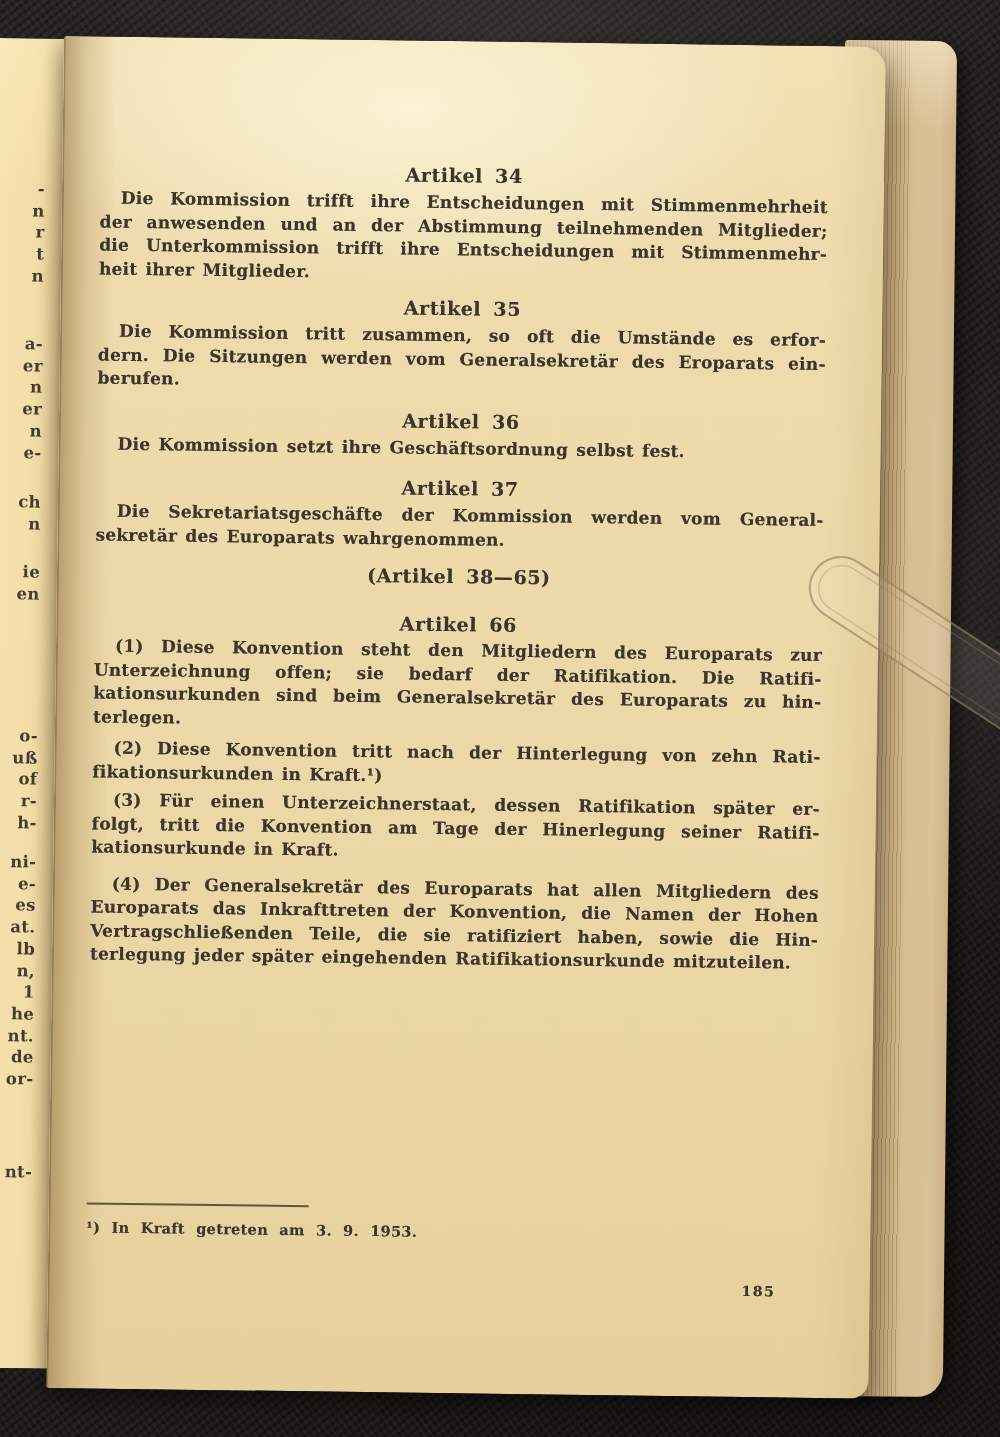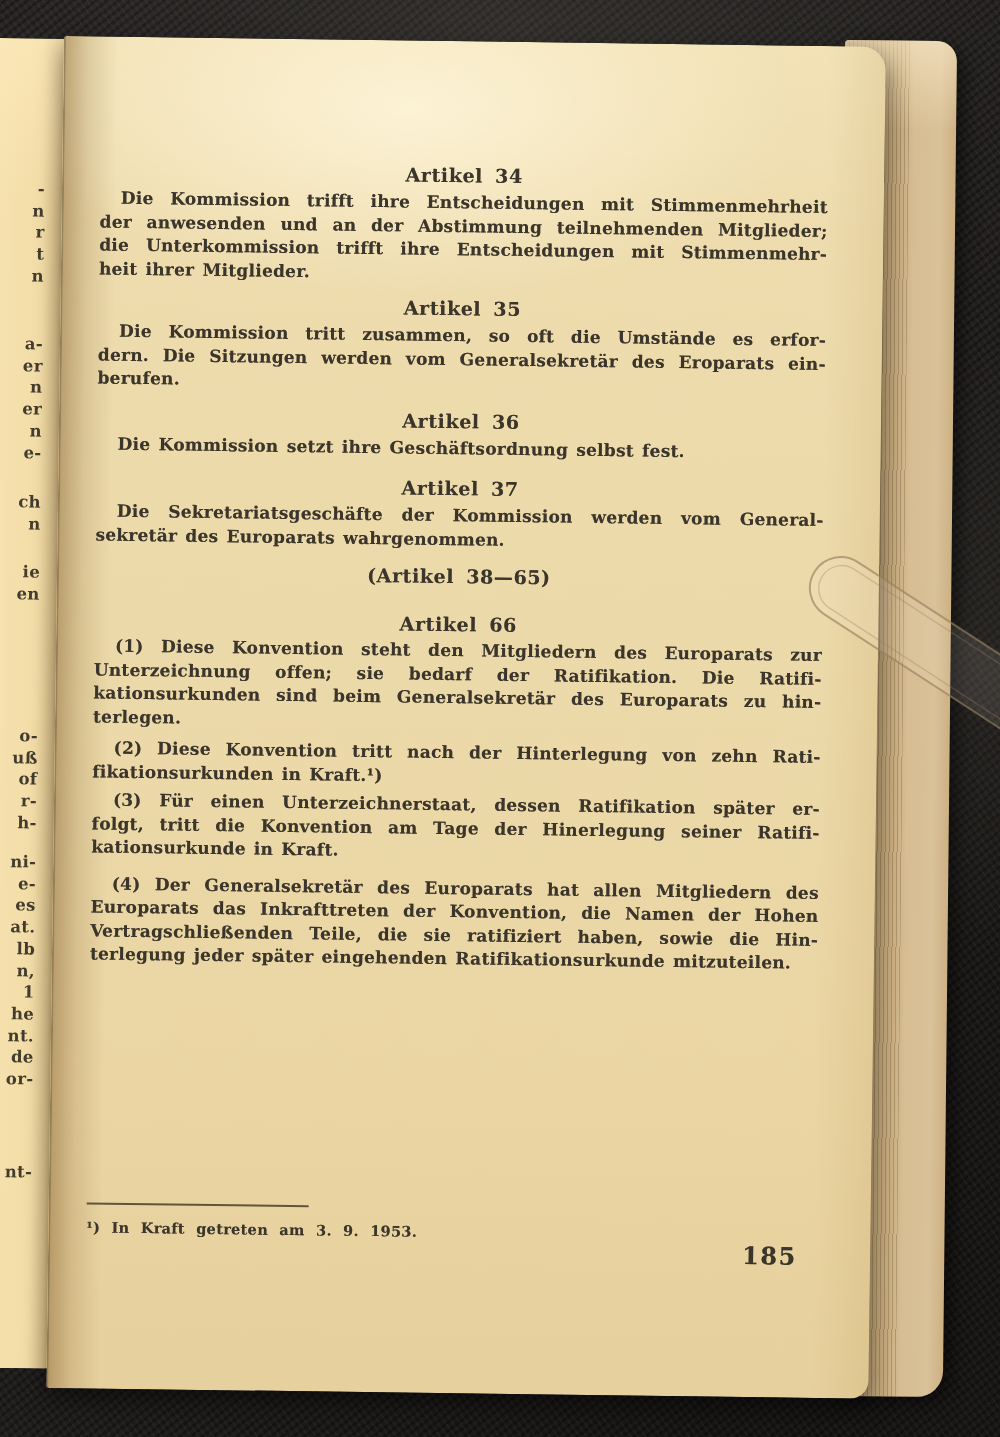--- a/index.html
+++ b/index.html
@@ -101,22 +101,22 @@
   .p66-2{margin-top:8px;}
   .p66-3{margin-top:5px;}
   .p66-4{margin-top:13px;}
   .footnote-area{position:absolute;left:36px;top:1166px;width:600px;color:#3b352b;}
   .footnote-rule{width:222px;height:2px;background:rgba(62,52,36,.8);margin-bottom:14px;}
   .footnote{
     font-size:14.5px;font-weight:700;letter-spacing:.3px;word-spacing:6px;
     text-shadow:0 0 .4px rgba(59,53,43,.5);
   }
   .page-number{
-    position:absolute;left:692px;top:1196px;
-    font-size:24px;font-weight:700;letter-spacing:1.5px;color:#3b352b;
+    position:absolute;left:692px;top:1238px;
+    font-size:14px;font-weight:700;letter-spacing:1.5px;color:#3b352b;
     text-shadow:0 0 .5px rgba(59,53,43,.55);
   }
   .bookmark{position:absolute;inset:0;pointer-events:none;}
 </style>
 </head>
 <body>
 
 <div class="scene">
 
   <div class="backdrop"></div>

